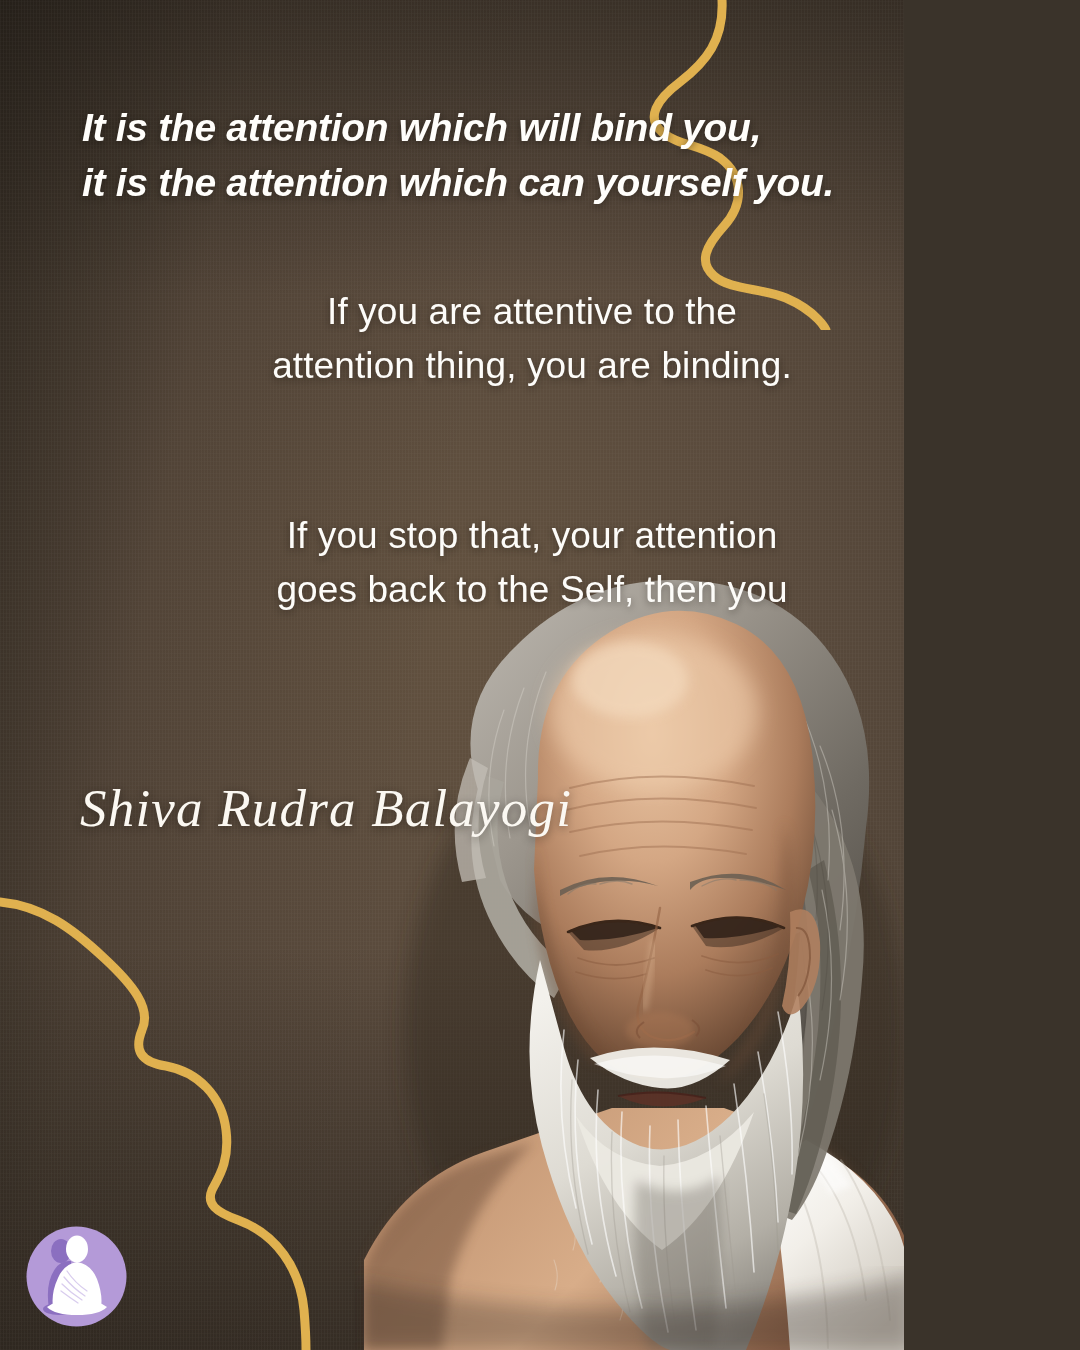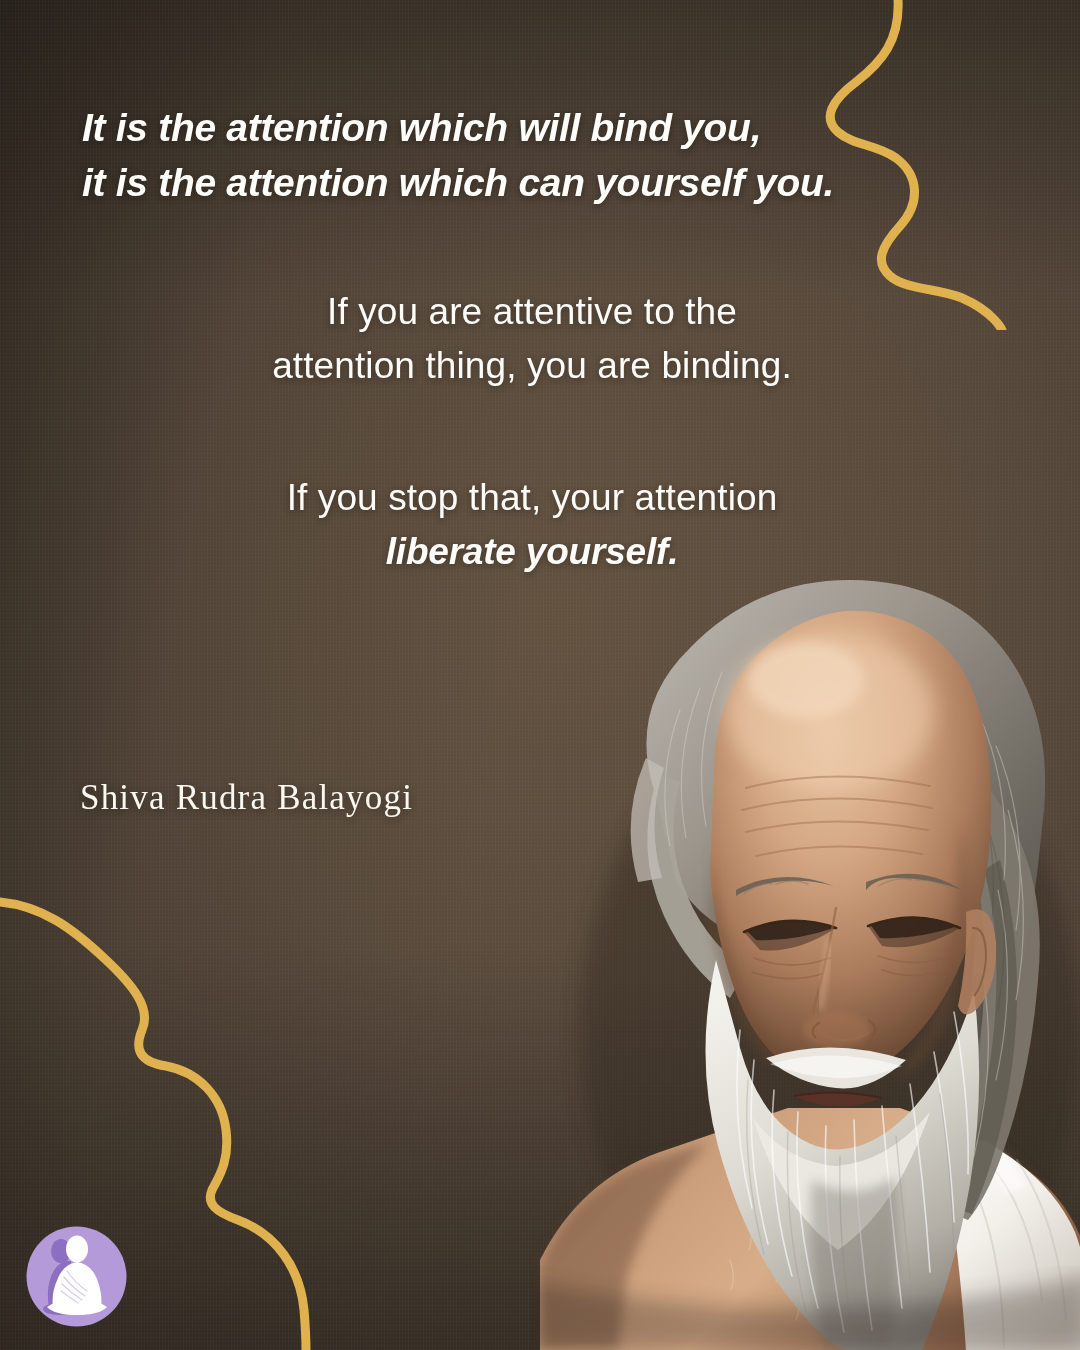--- a/index.html
+++ b/index.html
@@ -5,21 +5,21 @@
   * { margin:0; padding:0; box-sizing:border-box; }
   html,body { width:1080px; height:1350px; }
   body {
     font-family:"Liberation Sans", sans-serif;
     background:#3a332a;
     overflow:hidden;
   }
 
   #card {
     position:relative;
-    width:1080px;
+    width:904px;
     height:1350px;
     overflow:hidden;
     background:#14532d;
   }
 
   
   .bg-base {
     position:absolute; inset:0;
     background:
       radial-gradient(120% 95% at 52% 46%, #62513f 0%, #594a3c 30%, #4b3f33 58%, #3c332a 88%, #332c24 100%);
@@ -73,32 +73,33 @@
   .para {
     font-size:37px;
     font-weight:400;
     color:#fdfcf9;
     line-height:1.46;
     letter-spacing:.1px;
     text-shadow:0 2px 7px rgba(20,15,10,.40);
     text-align:center;
   }
   .para-1 { margin-top:74px; }
-  .para-2 { margin-top:78px; }
+  .para-2 { margin-top:116px; }
   .emph {
     font-weight:bold;
     font-style:italic;
     letter-spacing:-.2px;
   }
   #signature {
     position:absolute;
     left:80px;
     top:778px;
     font-family:"Liberation Serif", serif;
-    font-size:35px;
+    font-style:italic;
+    font-size:53px;
     color:#fbf8f2;
     letter-spacing:1.2px;
     z-index:6;
     text-shadow:0 2px 8px rgba(20,15,10,.45);
   }
 
   
   #logo-badge {
     position:absolute;
     left:25px;
@@ -342,21 +343,21 @@
       <div>it is the attention which can yourself you.</div>
     </div>
 
     <div class="para para-1">
       <div>If you are attentive to the</div>
       <div>attention thing, you are binding.</div>
     </div>
 
     <div class="para para-2">
       <div>If you stop that, your attention</div>
-      <div class="emph">liberate yourself.</div>
+      <div>goes back to the Self, then you</div>
     </div>
   </div>
 
   <div id="signature">Shiva Rudra Balayogi</div>
 
   <svg id="logo-badge" viewBox="0 0 103 103">
     <circle cx="51.5" cy="51.5" r="50" fill="#b49ad8"></circle>
 
     <g fill="#8b6fc0">
       <ellipse cx="36" cy="26" rx="10" ry="12"></ellipse>

